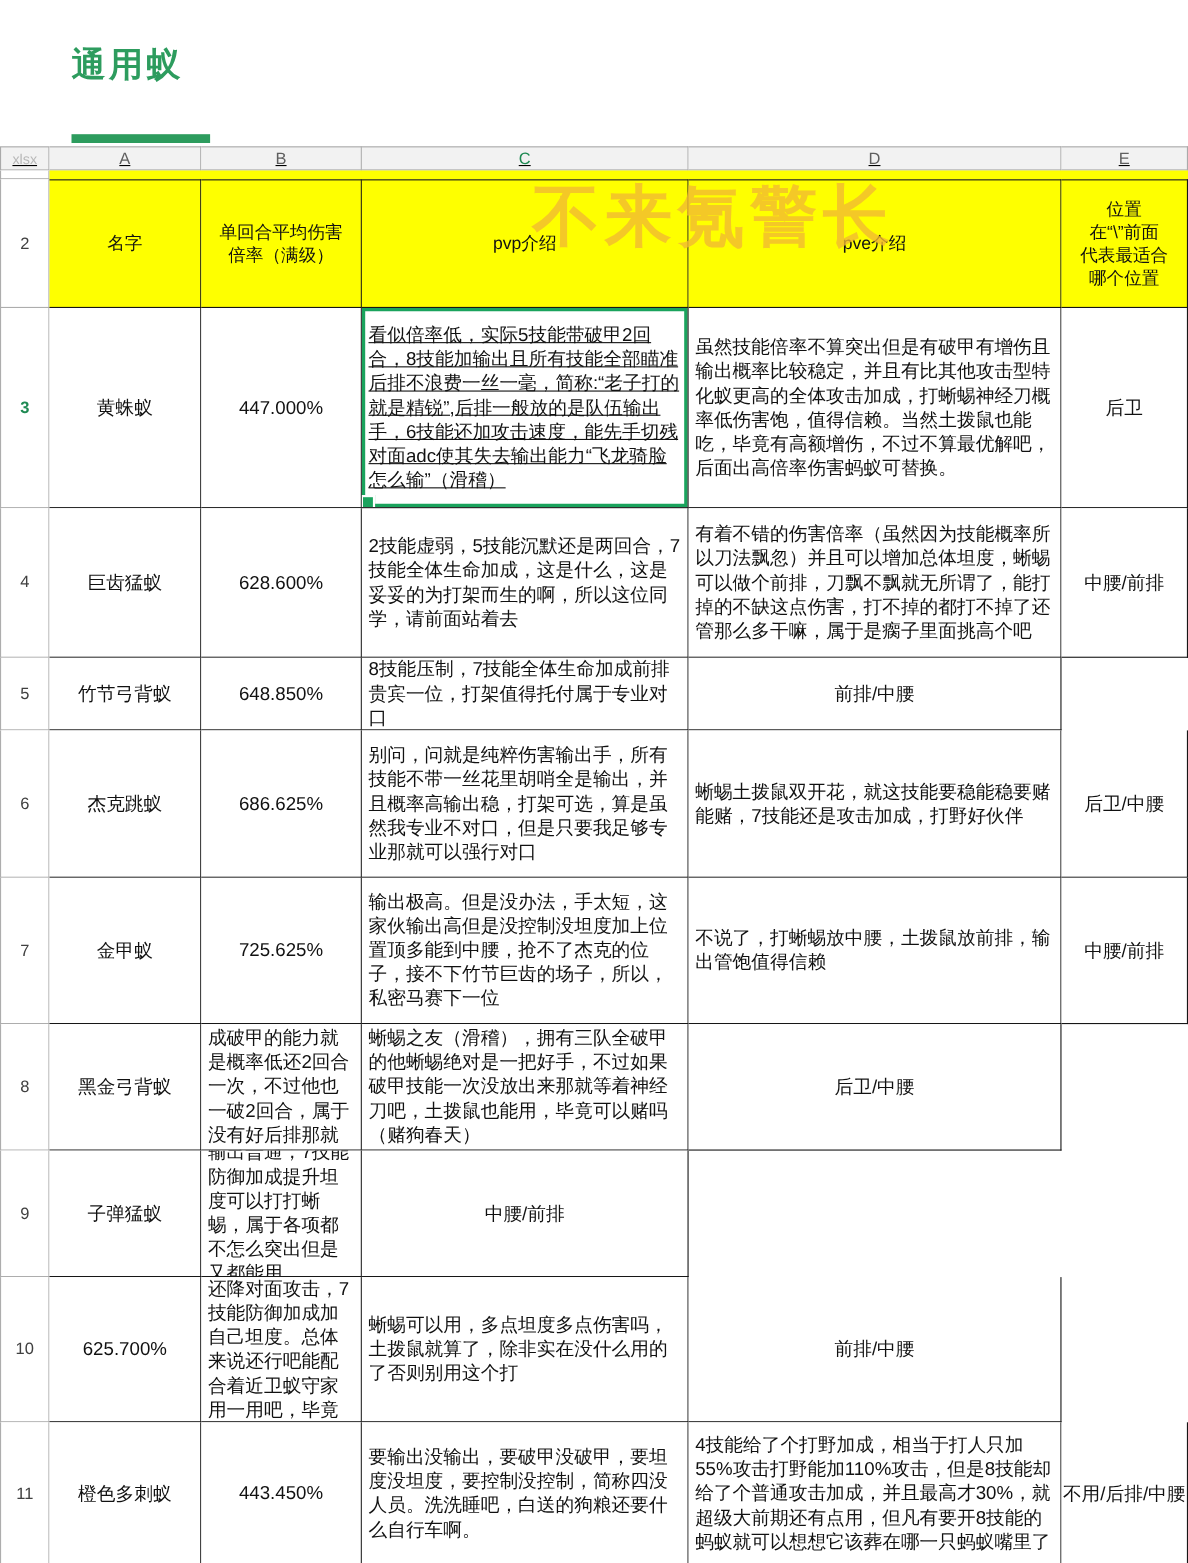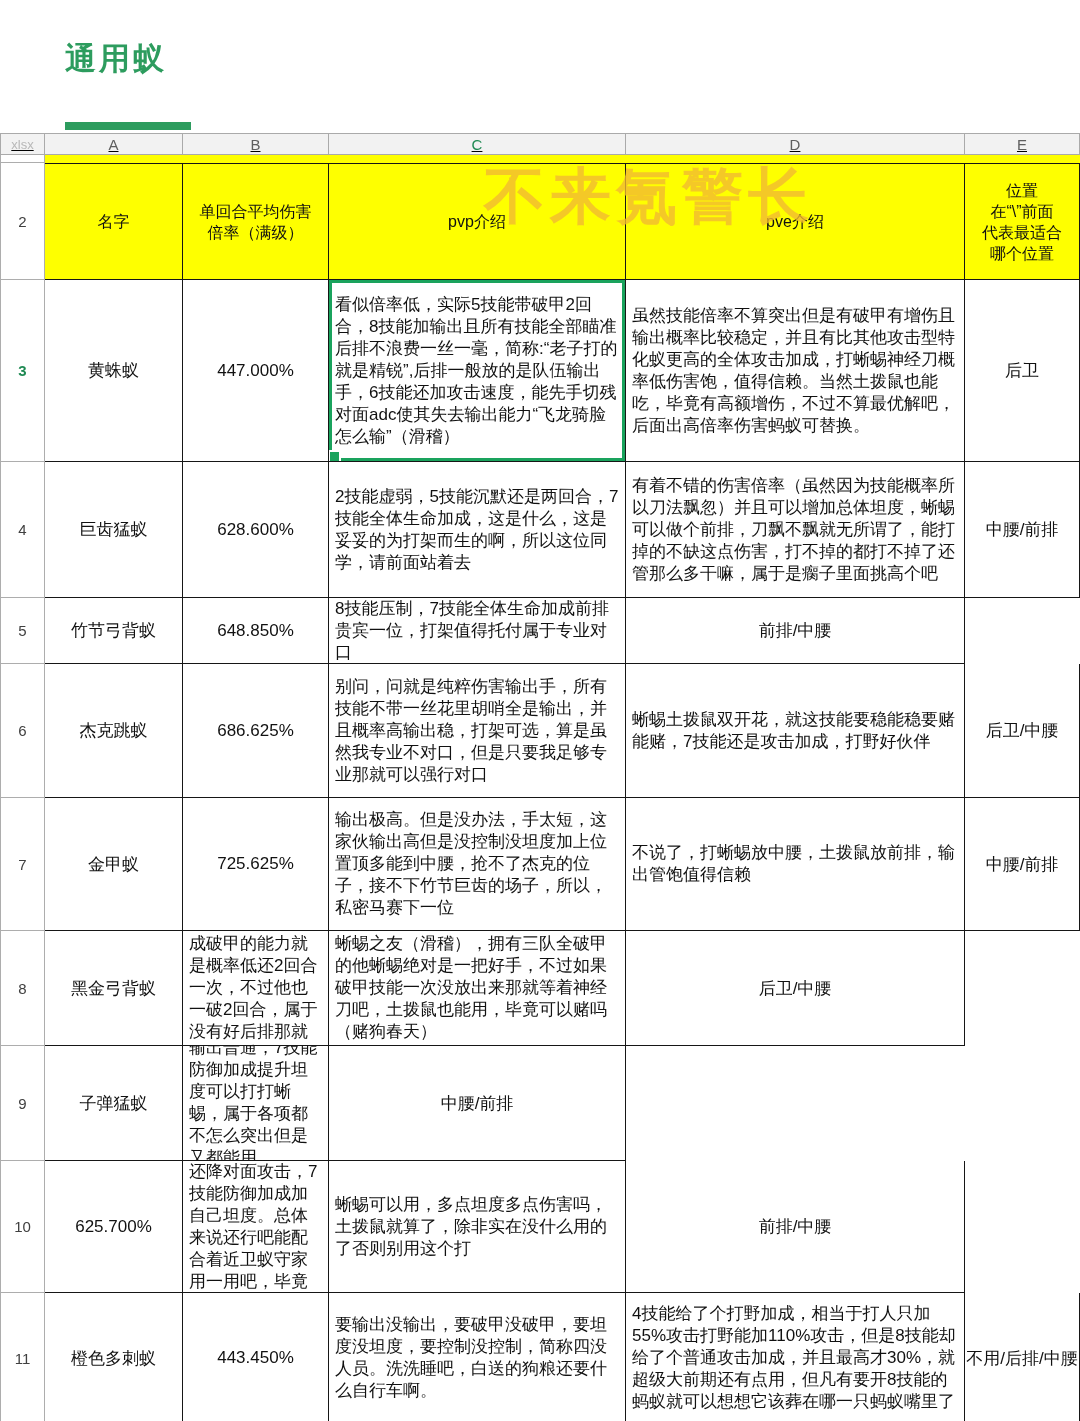--- a/index.html
+++ b/index.html
@@ -58,21 +58,21 @@
   .r4  { height:136px; }
   .r5  { height:66px;  }
   .r6  { height:134px; }
   .r7  { height:133px; }
   .r8  { height:115px; }
   .r9  { height:115px; }
   .r10 { height:132px; }
   .r11 { height:131px; }
 
   
-  .sel { box-shadow: inset 0 0 0 3px #1aa35d; position:relative; z-index:2; }
+  .sel { box-shadow: inset 0 0 0 3px #1aa35d; position:relative; z-index:2;text-decoration:underline; }
   .sel::after { content:""; position:absolute; left:-1px; bottom:-2px; width:9px; height:9px;
                 background:#1aa35d; border:2px solid #fff; }
 </style>
 </head>
 <body>
 
 <div class="canvas">
 
   <div class="page-title">通用蚁</div>
   <div class="title-underline"></div>

